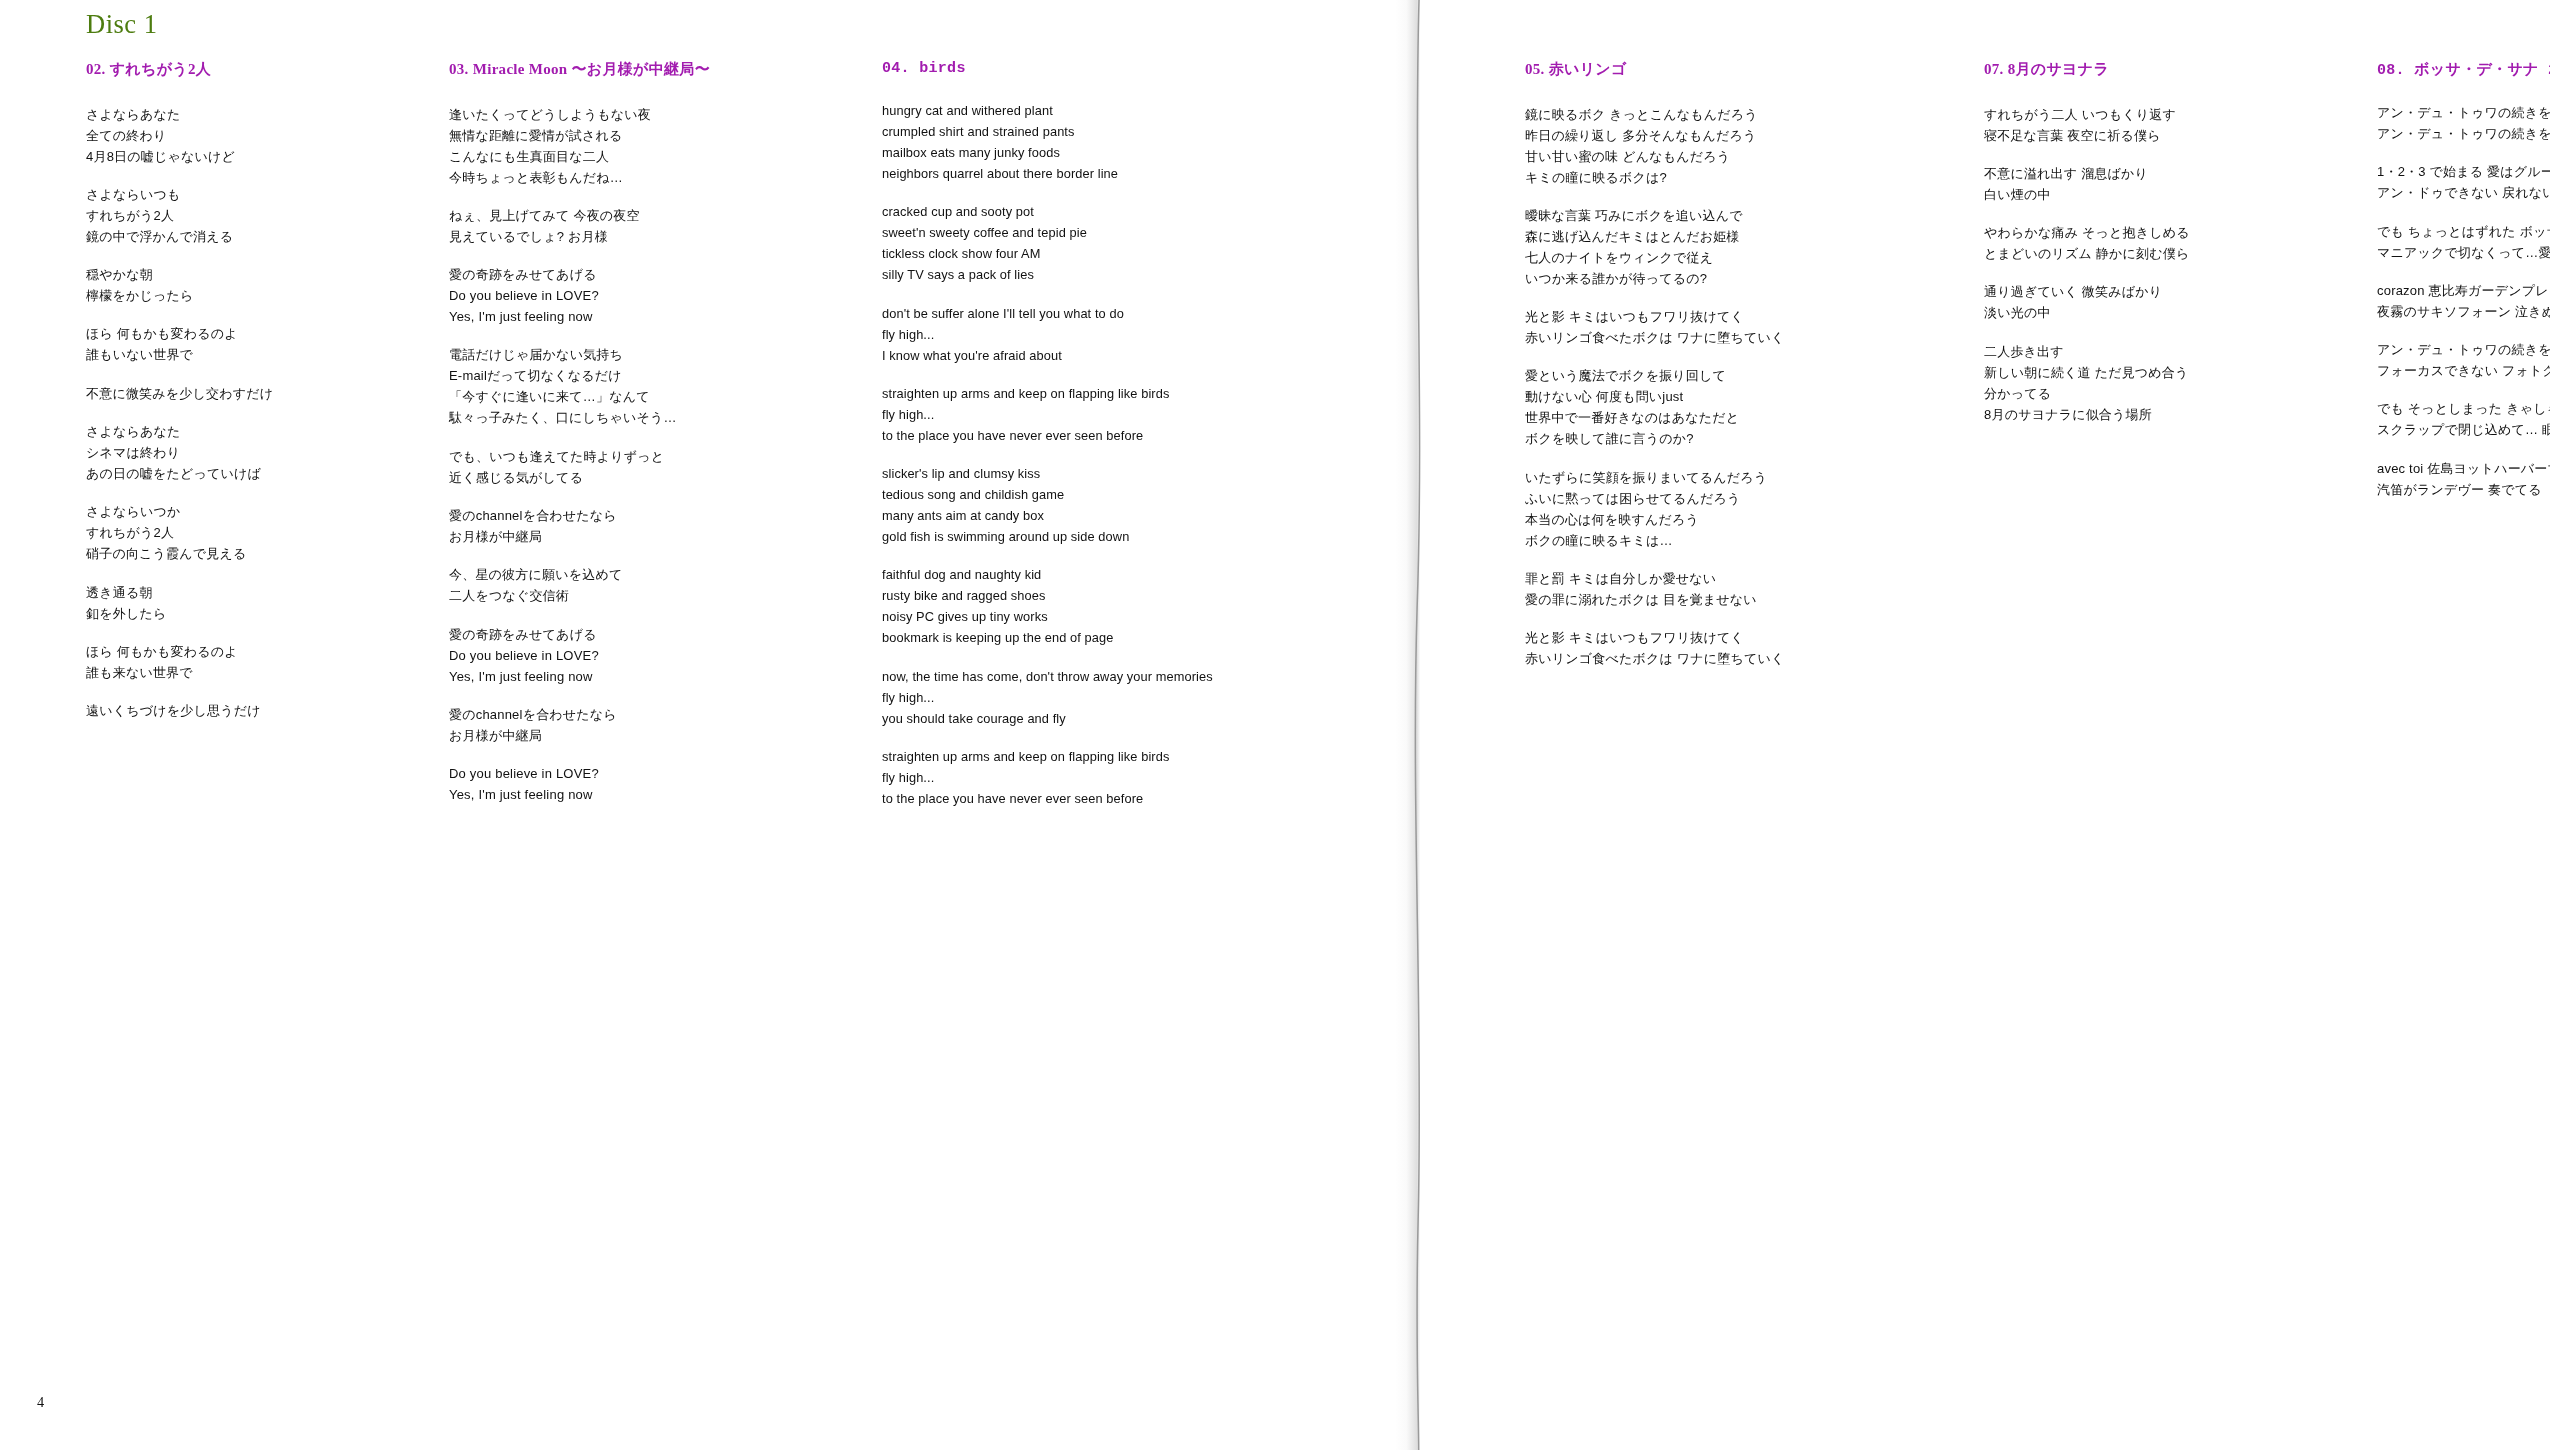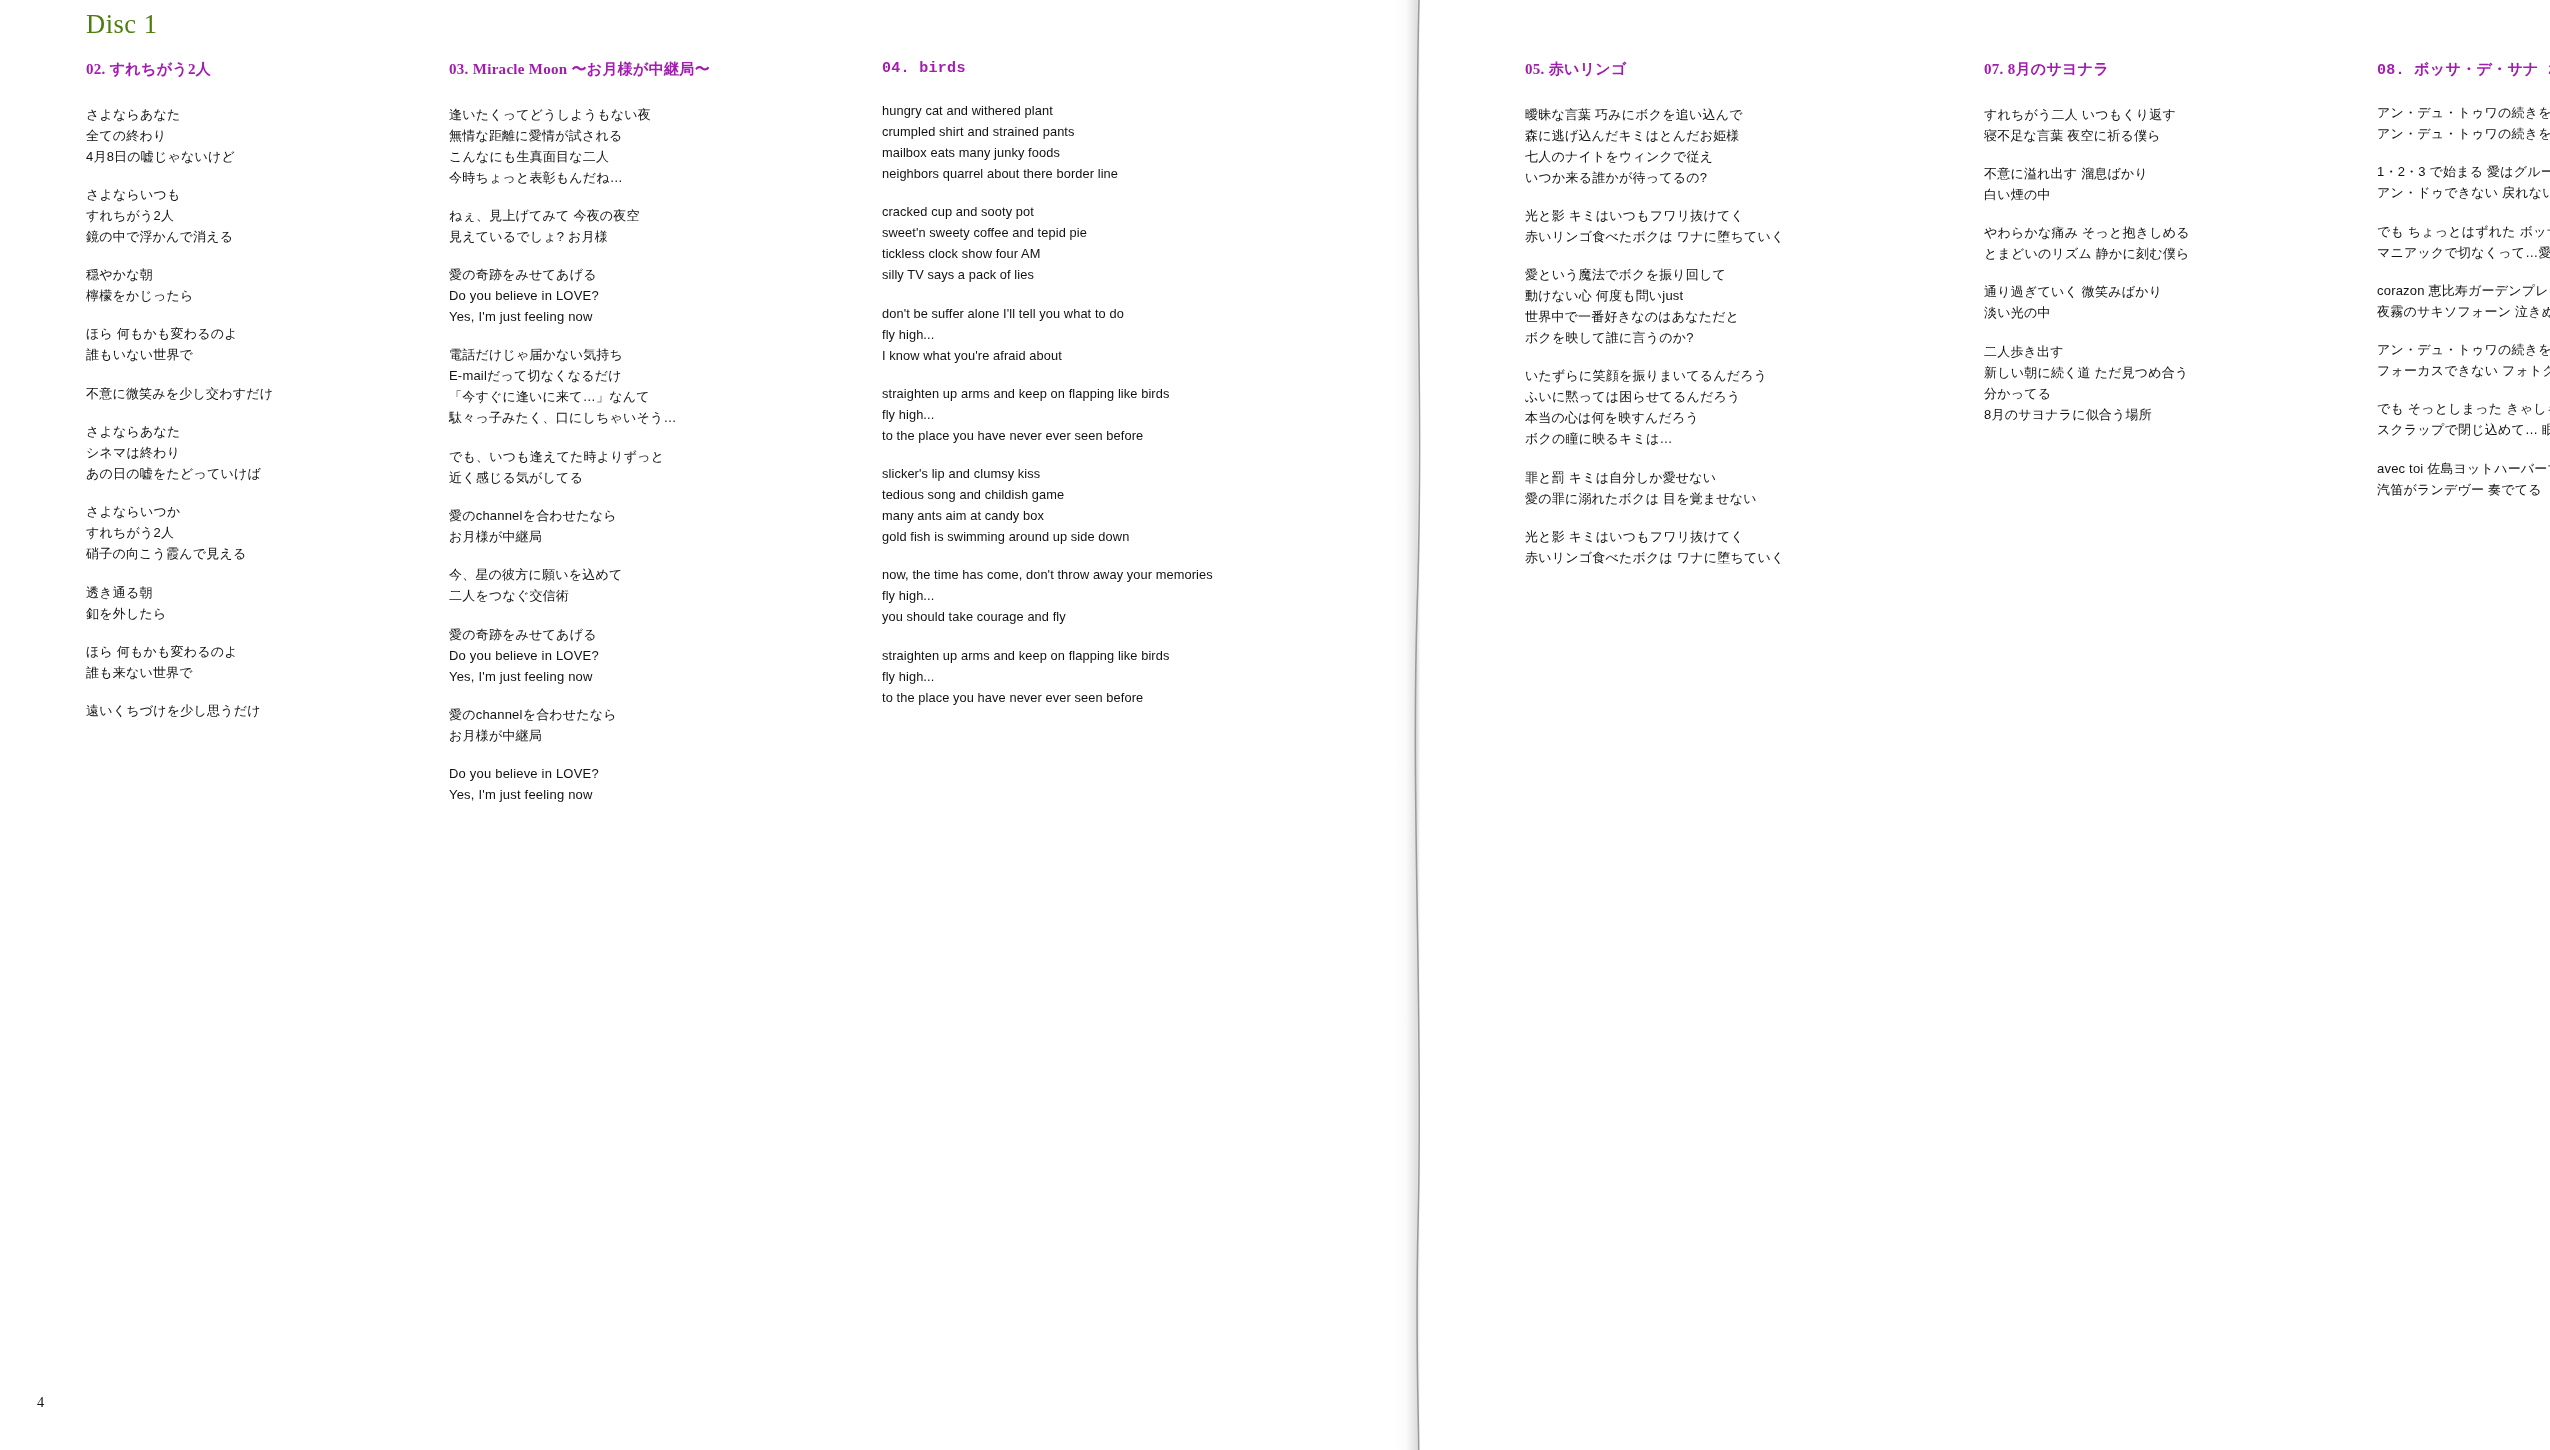--- a/index.html
+++ b/index.html
@@ -251,35 +251,47 @@
           <div class="line">fly high...</div>
           <div class="line">to the place you have never ever seen before</div>
         </div>
         <div class="stanza">
           <div class="line">slicker's lip and clumsy kiss</div>
           <div class="line">tedious song and childish game</div>
           <div class="line">many ants aim at candy box</div>
           <div class="line">gold fish is swimming around up side down</div>
         </div>
         <div class="stanza">
+          <div class="line">faithful dog and naughty kid</div>
+          <div class="line">rusty bike and ragged shoes</div>
+          <div class="line">noisy PC gives up tiny works</div>
+          <div class="line">bookmark is keeping up the end of page</div>
+        </div>
+        <div class="stanza">
           <div class="line">now, the time has come, don't throw away your memories</div>
           <div class="line">fly high...</div>
           <div class="line">you should take courage and fly</div>
         </div>
         <div class="stanza">
           <div class="line">straighten up arms and keep on flapping like birds</div>
           <div class="line">fly high...</div>
           <div class="line">to the place you have never ever seen before</div>
         </div>
       </div>
   </div>
 
   <div class="col jp" id="col-4">
     <div class="col-head">05. 赤いリンゴ</div>
     <div class="body">
+        <div class="stanza">
+          <div class="line">鏡に映るボク きっとこんなもんだろう</div>
+          <div class="line">昨日の繰り返し 多分そんなもんだろう</div>
+          <div class="line">甘い甘い蜜の味 どんなもんだろう</div>
+          <div class="line">キミの瞳に映るボクは?</div>
+        </div>
         <div class="stanza">
           <div class="line">曖昧な言葉 巧みにボクを追い込んで</div>
           <div class="line">森に逃げ込んだキミはとんだお姫様</div>
           <div class="line">七人のナイトをウィンクで従え</div>
           <div class="line">いつか来る誰かが待ってるの?</div>
         </div>
         <div class="stanza">
           <div class="line">光と影 キミはいつもフワリ抜けてく</div>
           <div class="line">赤いリンゴ食べたボクは ワナに堕ちていく</div>
         </div>

